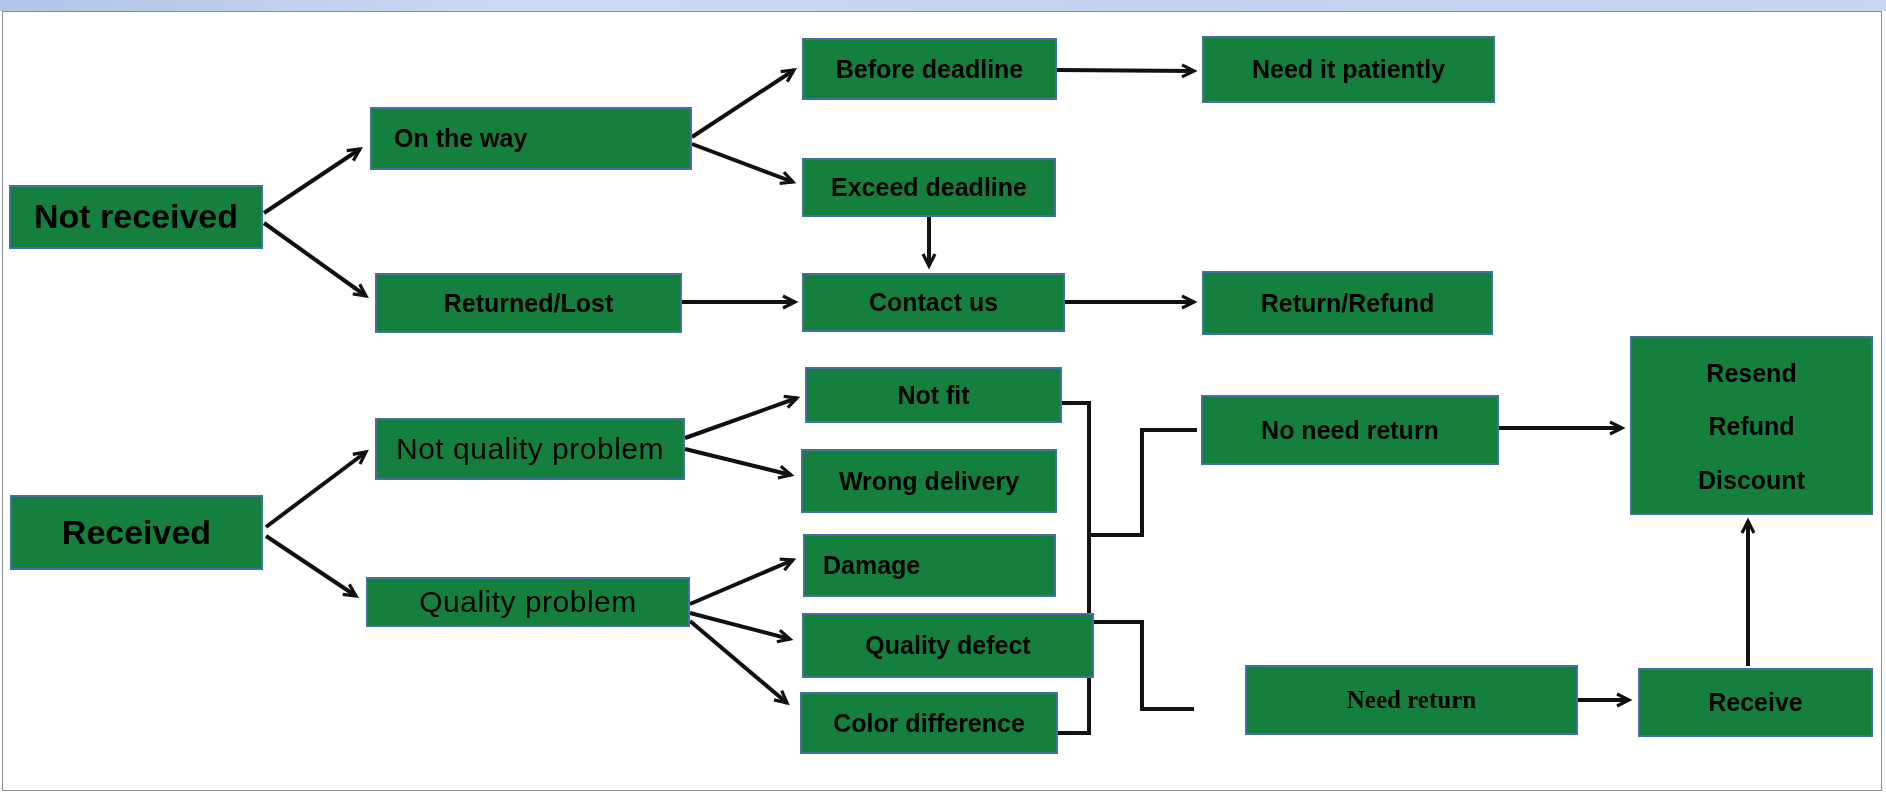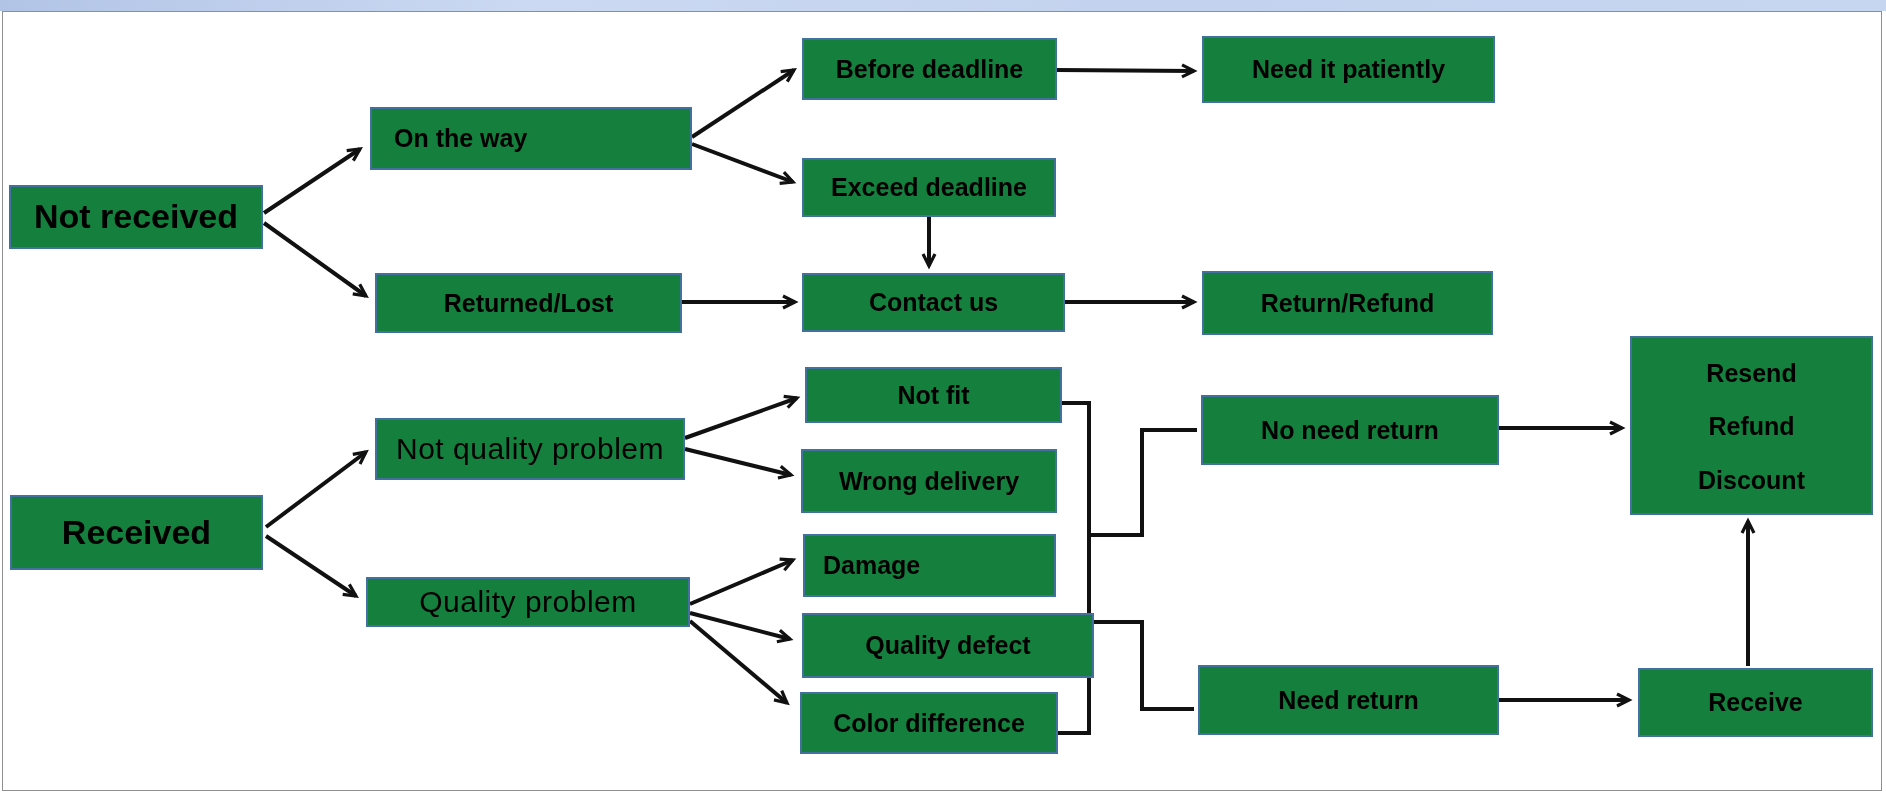--- a/index.html
+++ b/index.html
@@ -140,21 +140,21 @@
   </div>
 
   <div class="node" style="left:800px;top:692px;width:258px;height:62px;">
     <span>Color difference</span>
   </div>
 
   <div class="node" style="left:1201px;top:395px;width:298px;height:70px;">
     <span>No need return</span>
   </div>
 
-  <div class="node" style="left:1198px;top:665px;width:301px;height:70px;">
+  <div class="node" style="left:1245px;top:665px;width:333px;height:70px;font-family:Liberation Serif, serif;">
     <span>Need return</span>
   </div>
 
   <div class="node multiline" style="left:1630px;top:336px;width:243px;height:179px;">
     <span>Resend</span>
     <span>Refund</span>
     <span>Discount</span>
   </div>
 
   <div class="node" style="left:1638px;top:668px;width:235px;height:69px;">

